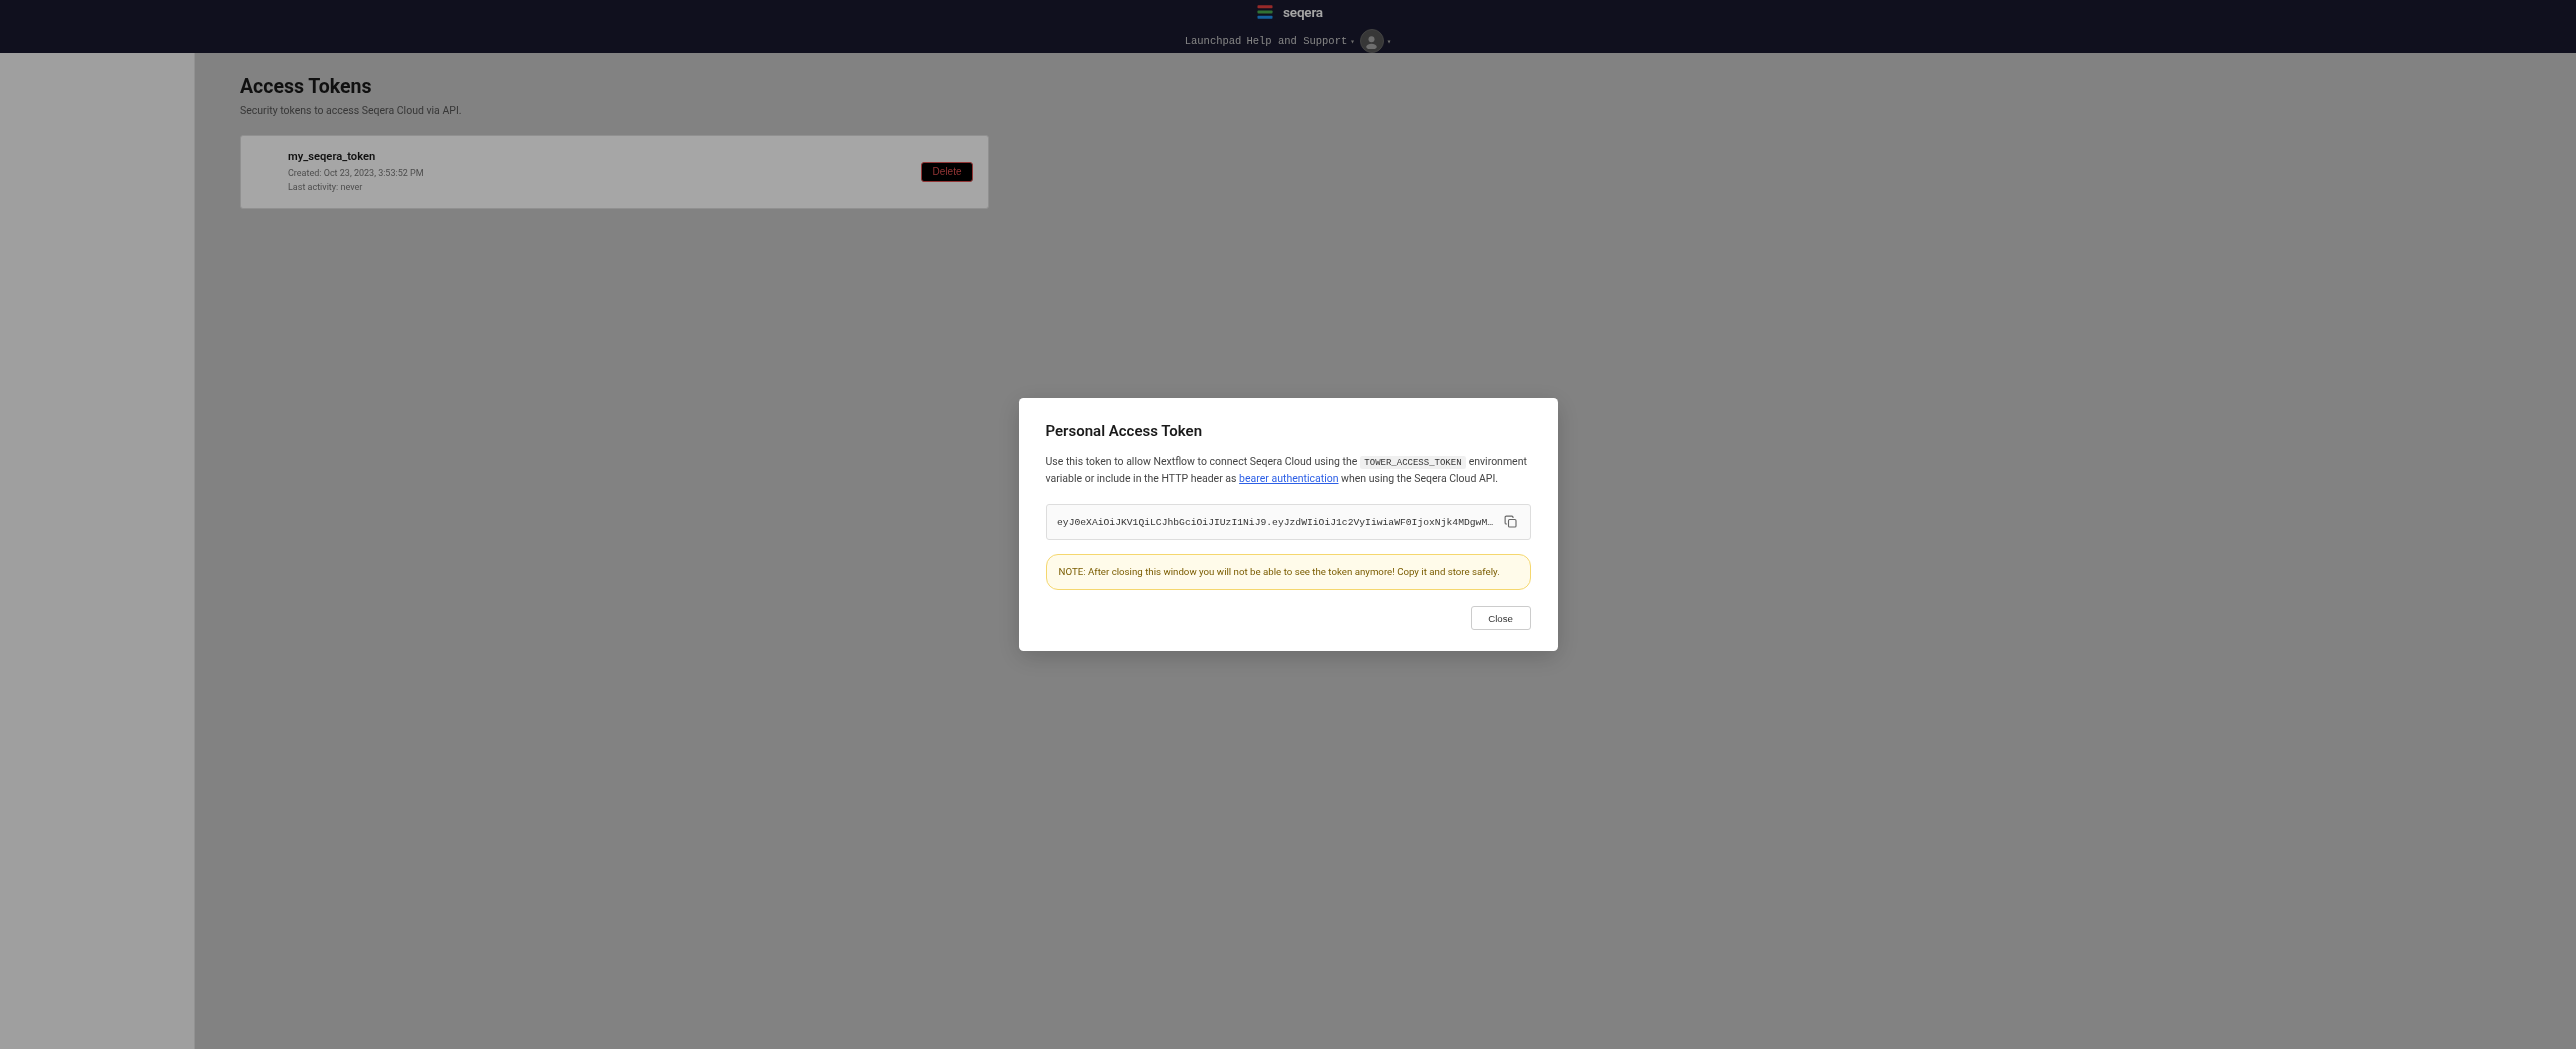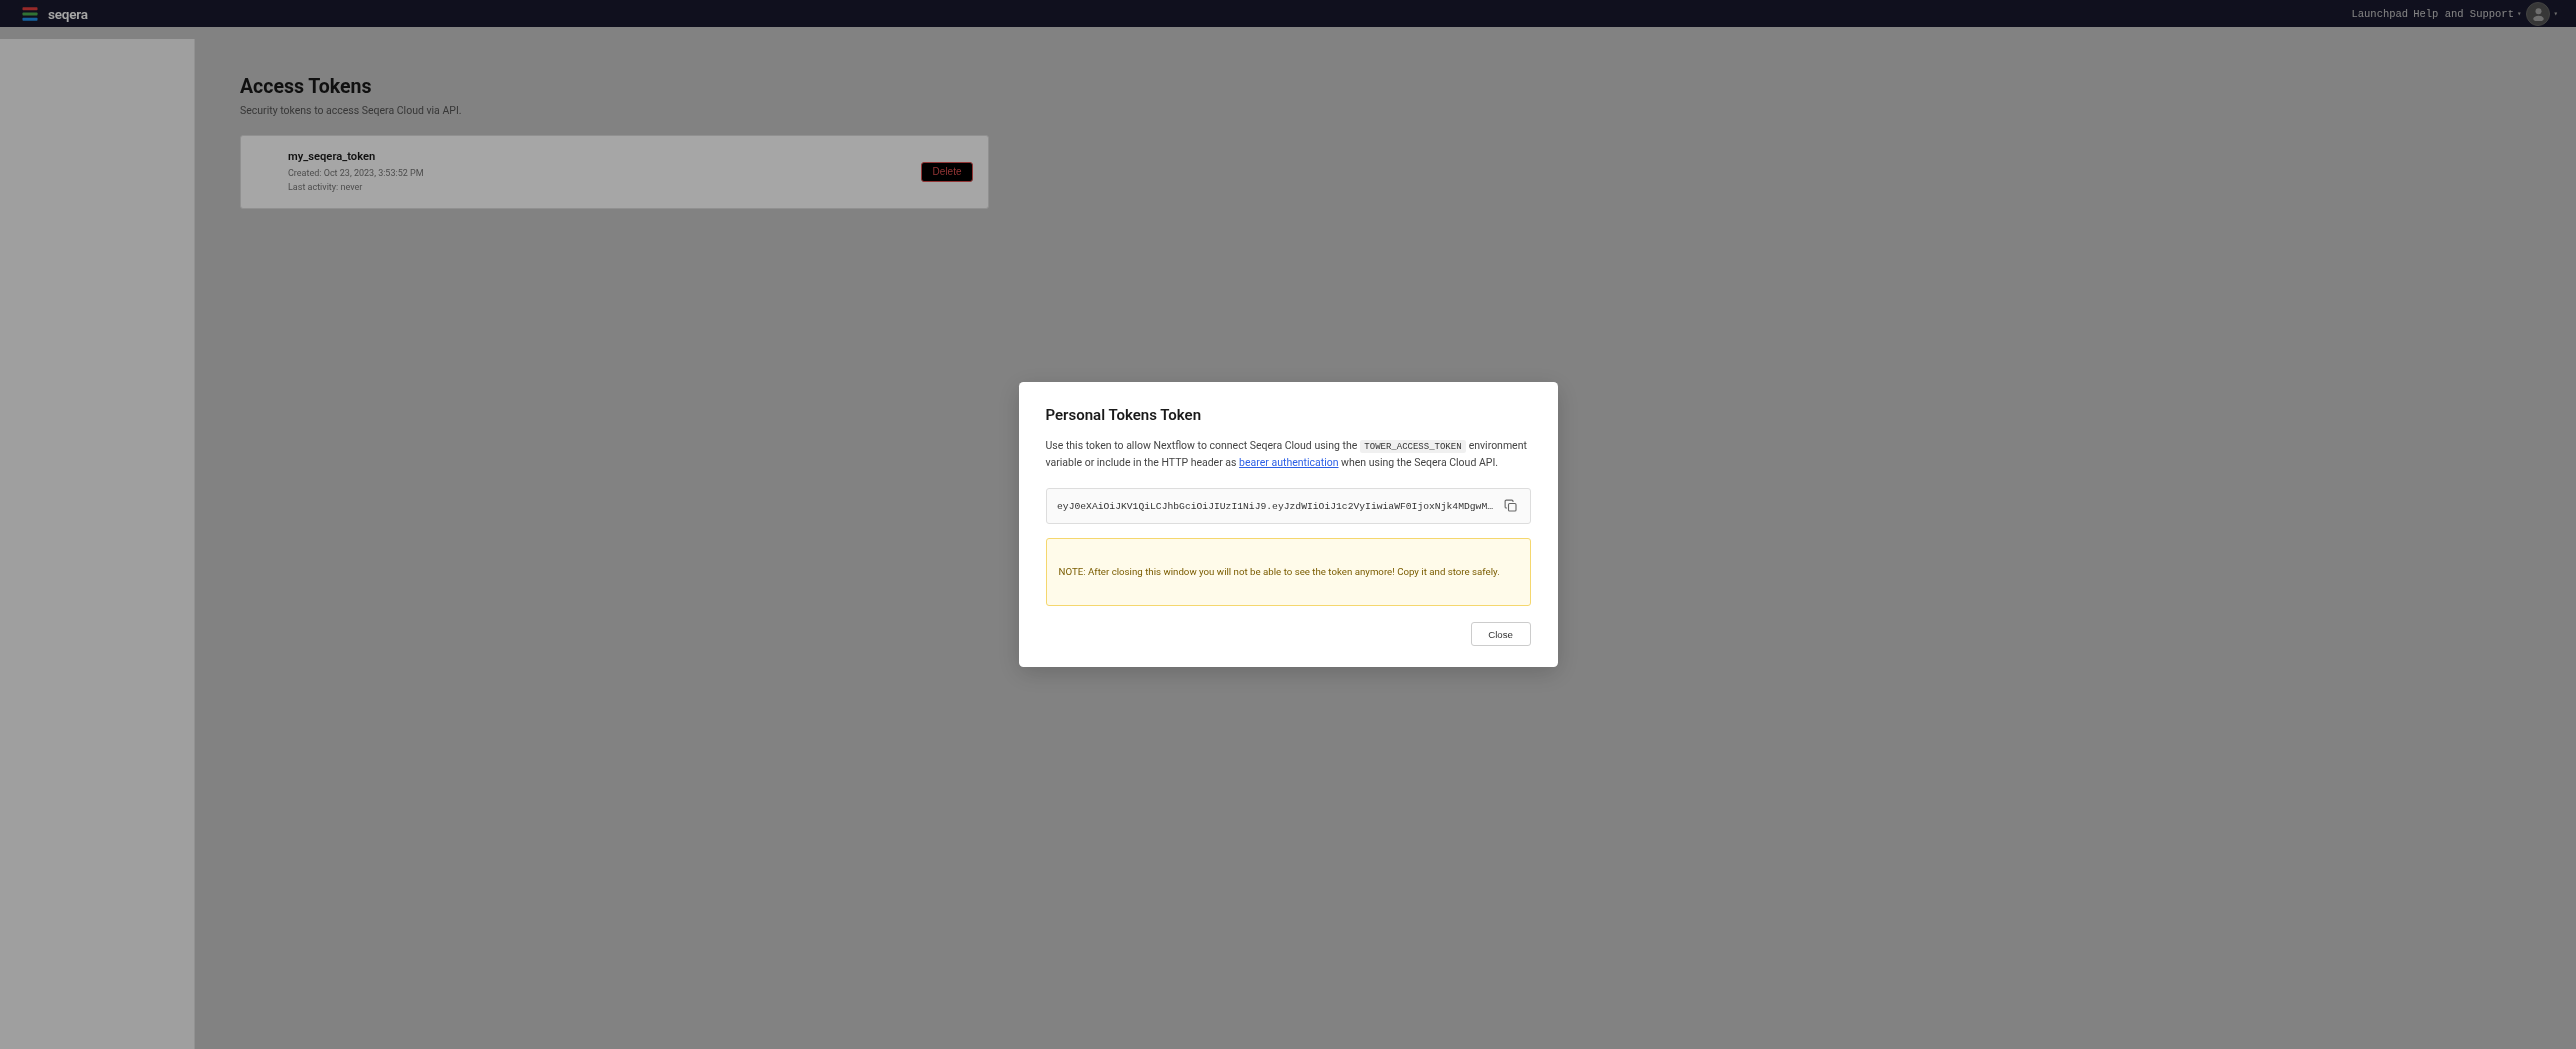--- a/index.html
+++ b/index.html
@@ -8,30 +8,31 @@
       font-family: -apple-system, BlinkMacSystemFont, 'Segoe UI', Roboto, sans-serif;
       background: #c8c8c8;
       min-height: 100vh;
       font-size: 10.5px;
       color: #333;
     }
 
     
     .navbar {
       background: #1a1a2e;
-      height: 27px;
+      height: 53px;
       display: flex;
       align-items: center;
       justify-content: space-between;
       padding: 0 18px;
       position: fixed;
       top: 0;
       left: 0;
       right: 0;
       z-index: 100;
+      flex-direction: column;
     }
 
     .navbar-brand {
       display: flex;
       align-items: center;
       gap: 6px;
     }
 
     .logo-icon {
       width: 24px;
@@ -265,22 +266,22 @@
       padding: 1.5px;
       flex-shrink: 0;
       display: flex;
       align-items: center;
       justify-content: center;
     }
 
     .note-box {
       background: #fffbea;
       border: 0.7px solid #f5d76e;
-      border-radius: 3px;
-      padding: 26px 12px;
+      border-radius: 12px;
+      padding: 10px 12px;
       margin-bottom: 16px;
     }
 
     .note-text {
       font-size: 9.7px;
       color: #7a5c00;
       line-height: 1.5;
     }
 
     .modal-footer {
@@ -357,21 +358,21 @@
           <div class="token-meta">Last activity: never</div>
         </div>
         <button class="btn-delete-token">Delete</button>
       </div>
     </div>
   </div>
 </div>
 
 <div class="modal-overlay">
   <div class="modal">
-    <h2 class="modal-title">Personal Tokens Token</h2>
+    <h2 class="modal-title">Personal Access Token</h2>
     <p class="modal-desc">
       <span>Use this token to allow Nextflow to connect Seqera Cloud using the </span><code>TOWER_ACCESS_TOKEN</code><span> environment variable or include in the HTTP header as </span><a href="#">bearer authentication</a><span> when using the Seqera Cloud API.</span>
     </p>
     <div class="token-display-wrapper">
       <span class="token-value">eyJ0eXAiOiJKV1QiLCJhbGciOiJIUzI1NiJ9.eyJzdWIiOiJ1c2VyIiwiaWF0IjoxNjk4MDgwMDMyfQ</span>
       <button class="copy-icon-btn" title="Copy">
         <svg width="13.5" height="13.5" viewBox="0 0 18 18" fill="none">
           <rect x="6" y="6" width="10" height="10" rx="1.5" stroke="#666" stroke-width="1.5" fill="none"></rect>
           <path d="M4 12H3a1.5 1.5 0 01-1.5-1.5V3A1.5 1.5 0 013 1.5h7.5A1.5 1.5 0 0112 3v1" stroke="#666" stroke-width="1.5" fill="none"></path>
         </svg>

